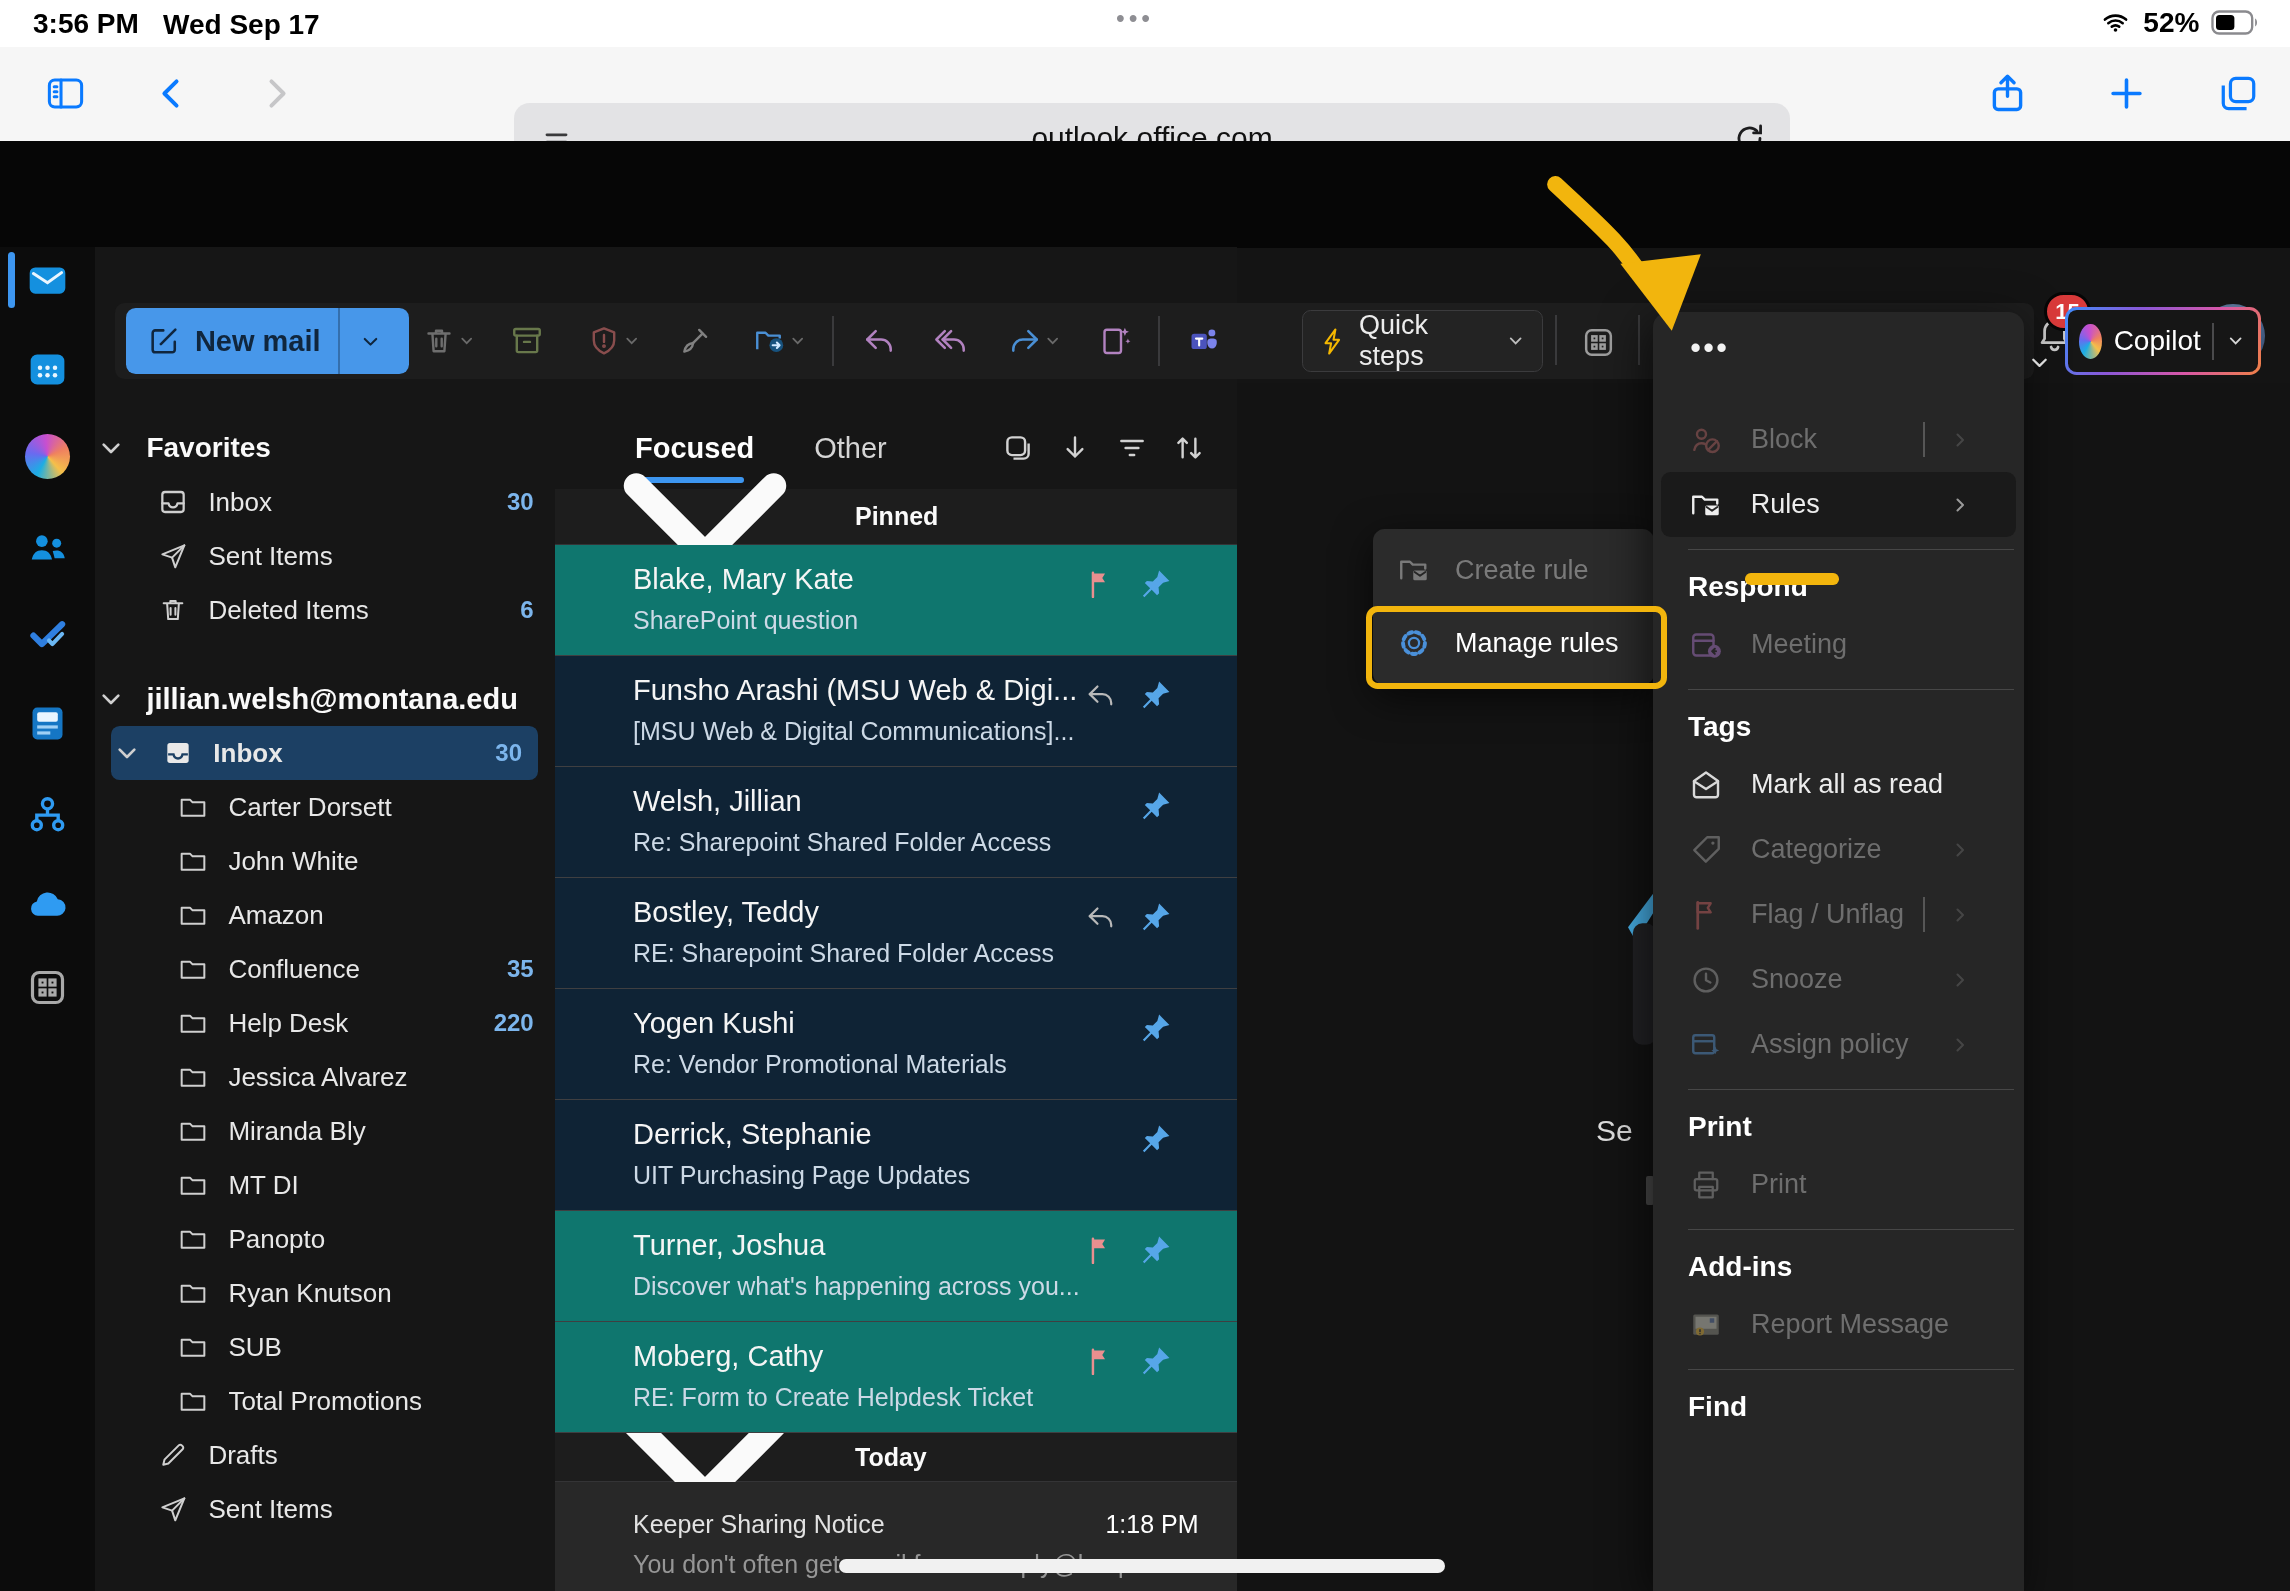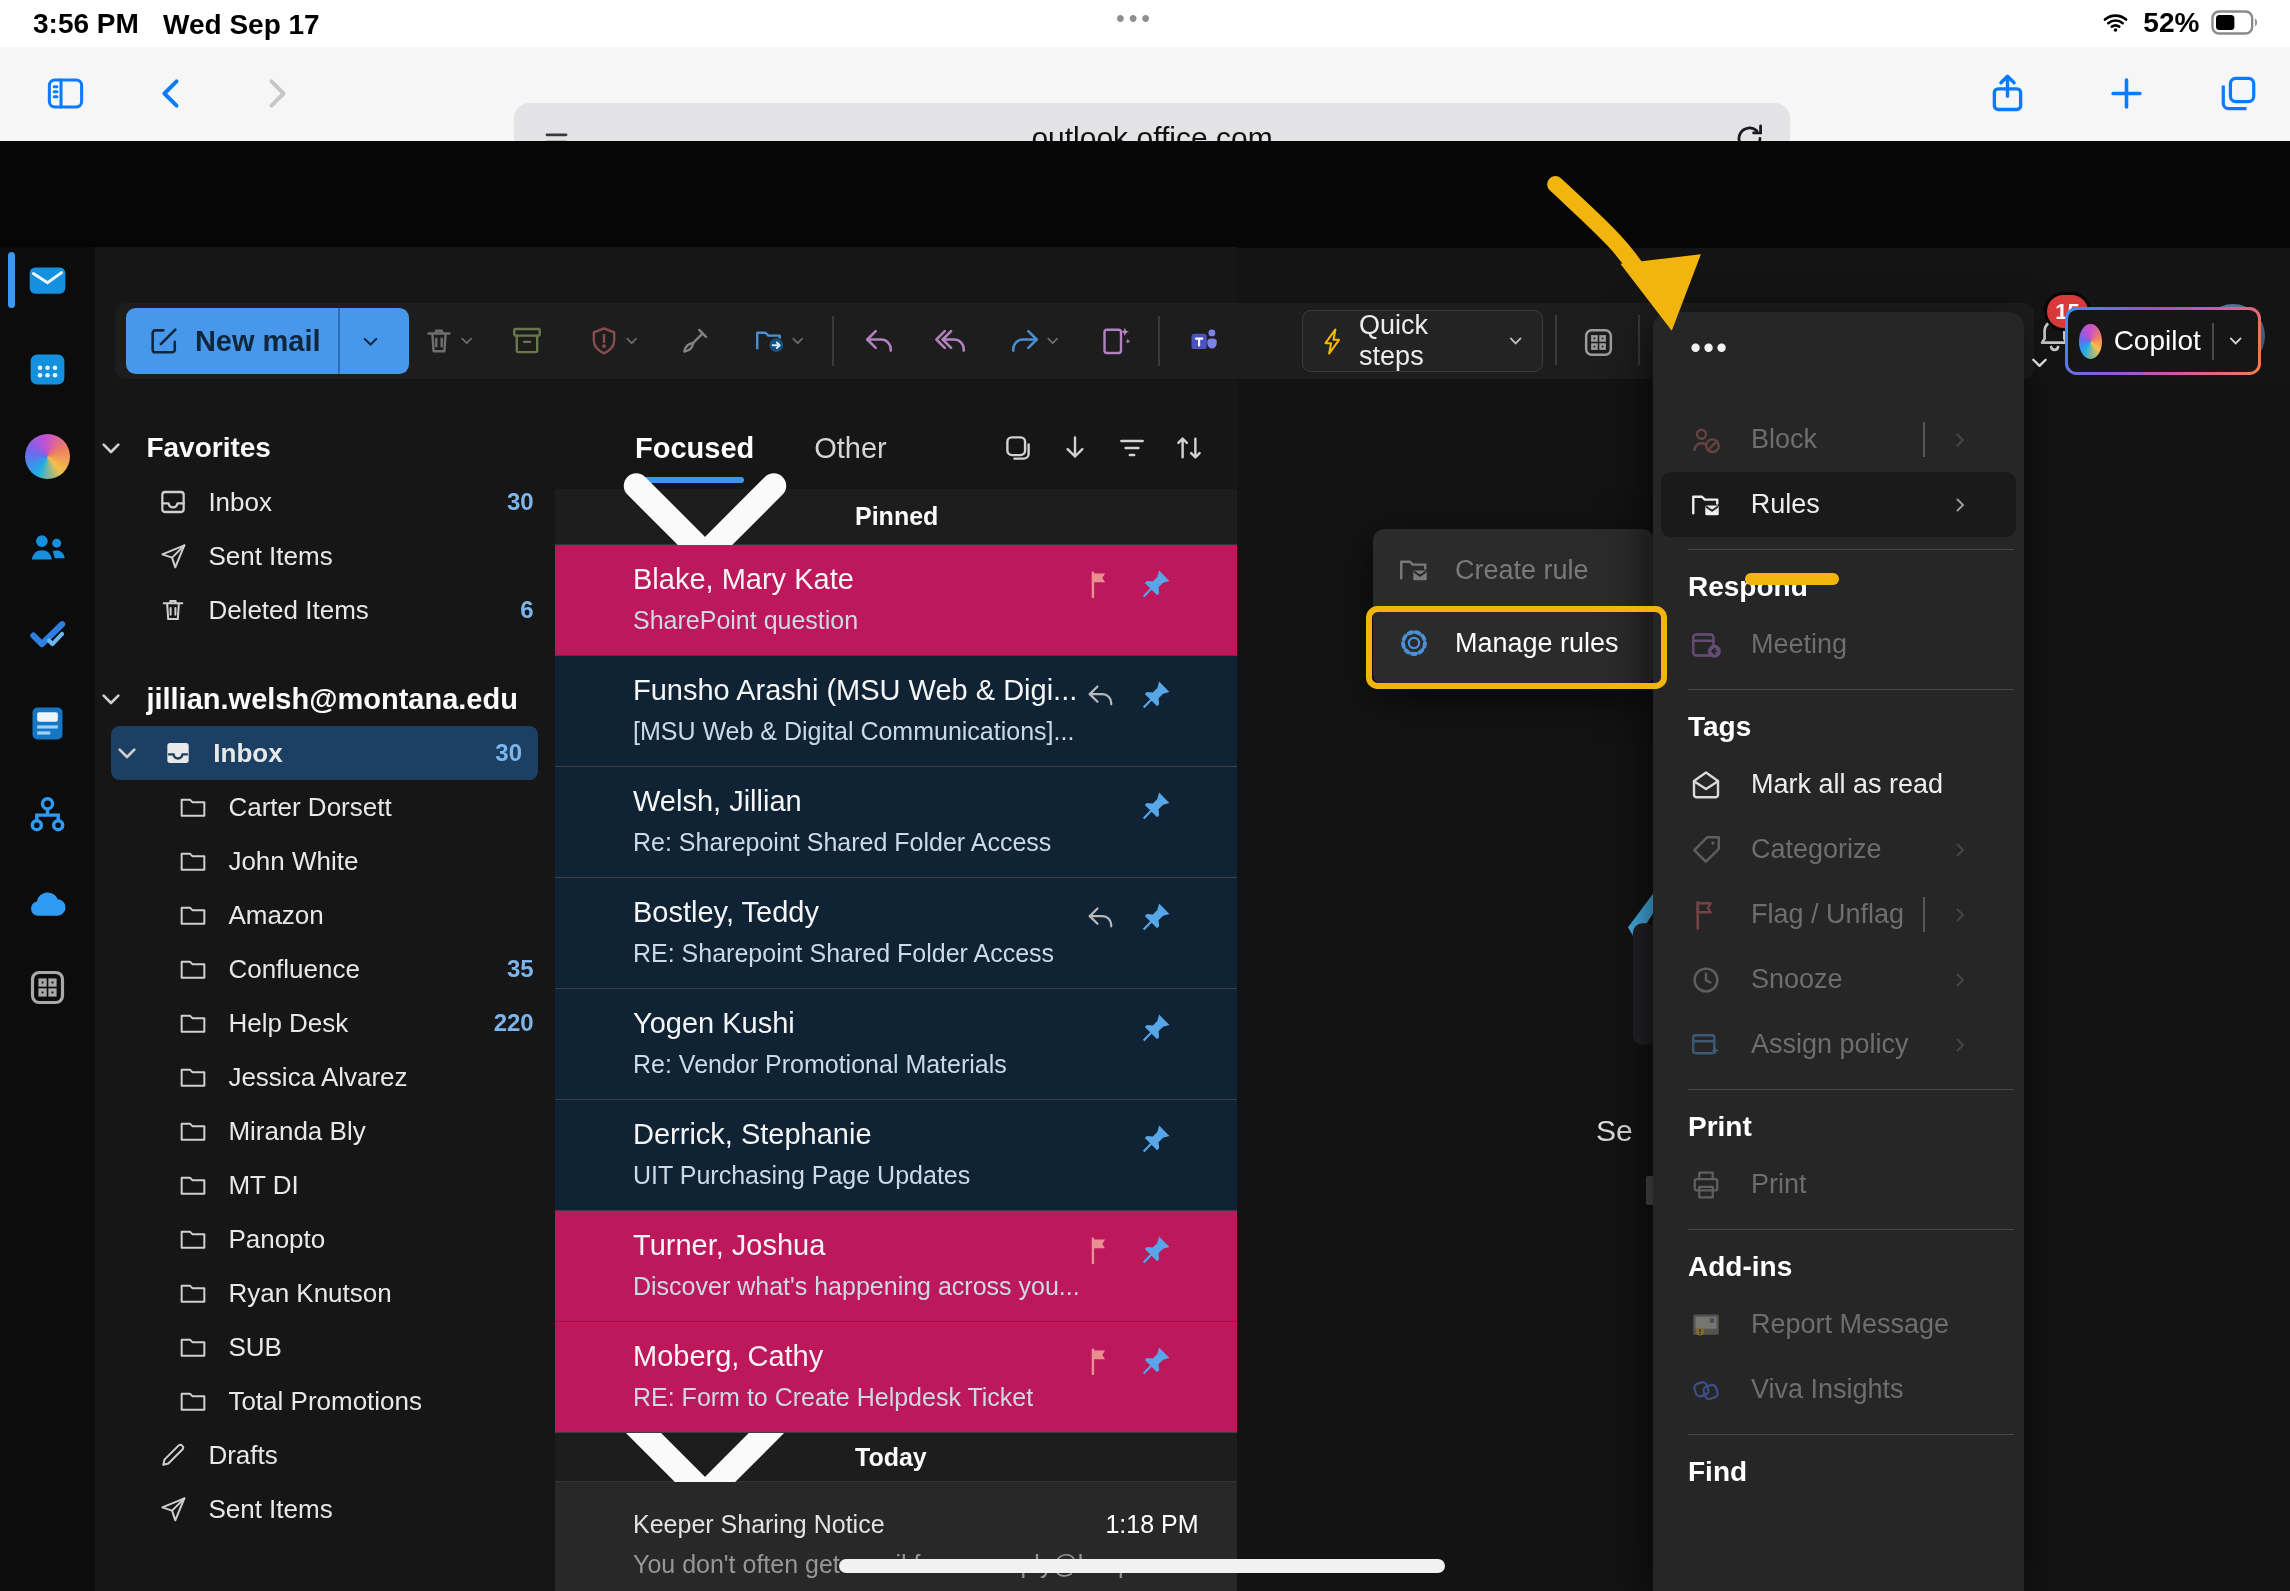--- a/index.html
+++ b/index.html
@@ -69,21 +69,21 @@
   .mtabs{position:absolute;left:0;top:160px;width:100%;height:82px;display:flex;align-items:center;}
   .mtab{font-size:29px;color:#d5d5d5;}
   .mtab.active{color:#fff;font-weight:700;}
   .mtab-line{position:absolute;left:80px;top:70px;width:109px;height:5.8px;border-radius:2.9px;background:#3d96f0;}
   .mtool{width:34px;height:34px;color:#d2d2d2;}
   .mrows{position:absolute;left:0;top:242px;right:0;}
   .msec{height:56px;display:flex;align-items:center;background:#1d1d1d;color:#fafafa;border-bottom:1.9px solid #343436;box-sizing:border-box;}
   .msec .lbl{font-size:25px;font-weight:700;}
   .msec.today{height:49px;}
   .mrow{position:relative;height:111px;border-bottom:1.9px solid #3f3f41;box-sizing:border-box;padding:17.5px 23px 0 78px;}
-  .mrow.bg-flag{background:#be185d;}
+  .mrow.bg-flag{background:#0f766e;}
   .mrow.bg-pin{background:#0f2335;}
   .mrow.bg-plain{background:#282828;border-bottom:none;height:116px;}
   .mrow .sender{font-size:29px;color:#f5f5f5;}
   .mrow .subject{font-size:25px;color:#ccd9e6;margin-top:10.7px;white-space:nowrap;overflow:hidden;}
   .mrow .icons{position:absolute;right:64px;top:23px;display:flex;gap:23px;}
   .mrow .icons .icn{width:33px;height:33px;}
   .ic-pin{color:#56a6e8;}
   .ic-flag{color:#e98f8f;}
   .ic-reply{color:#b9b9b9;}
   .krow .subline{display:flex;align-items:center;margin-top:10.7px;padding-right:15.5px;}
@@ -1055,29 +1055,20 @@
               <rect x="3.5" y="5" width="17" height="13.5" rx="1" fill="#7a7a72"></rect>
               <rect x="5" y="6.5" width="14" height="8" fill="#b9b9ad"></rect>
               <rect x="14.5" y="7.5" width="3" height="3" fill="#5a6f9a"></rect>
               <circle cx="8" cy="16.3" r="2.7" fill="#c8a23e"></circle>
               <path d="M8 14.9v1.7" stroke="#3a3a3a" stroke-width="1.1"></path>
               <circle cx="8" cy="17.7" r=".55" fill="#3a3a3a"></circle>
             </svg>
           </span>
           <span class="lbl">Report Message</span>
         </div>
-        <div class="mitem disabled">
-          <span class="icn c-viva">
-            <svg viewBox="0 0 24 24" fill="none" stroke="currentColor" stroke-width="1.5" stroke-linecap="round" stroke-linejoin="round">
-              <rect x="4.6" y="7.2" width="8.6" height="8.6" rx="2.8" transform="rotate(-18 8.9 11.5)"></rect>
-              <rect x="10.8" y="9" width="8.6" height="8.6" rx="2.8" transform="rotate(-18 15.1 13.3)"></rect>
-            </svg>
-          </span>
-          <span class="lbl">Viva Insights</span>
-        </div>
         <div class="msep">
           <i></i>
         </div>
         <div class="mhead">Find</div>
       </div>
   </div>
 
   <svg class="abs anno z60" style="left:0;top:0;" width="2290" height="1591" viewBox="0 0 2360 1640">
     <path d="M1603 190 C 1648 232, 1672 252, 1697 292" stroke="#f2b50d" stroke-width="17" fill="none" stroke-linecap="round"></path>
     <polygon points="1670,272 1753,262 1723,341" fill="#f2b50d"></polygon>

